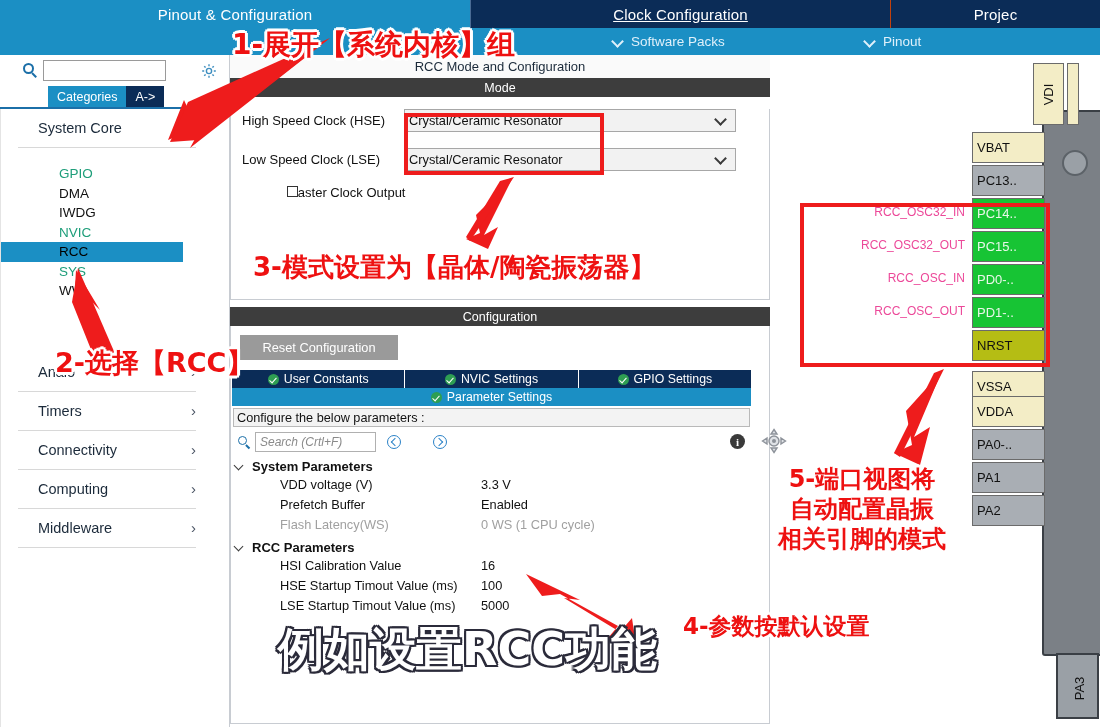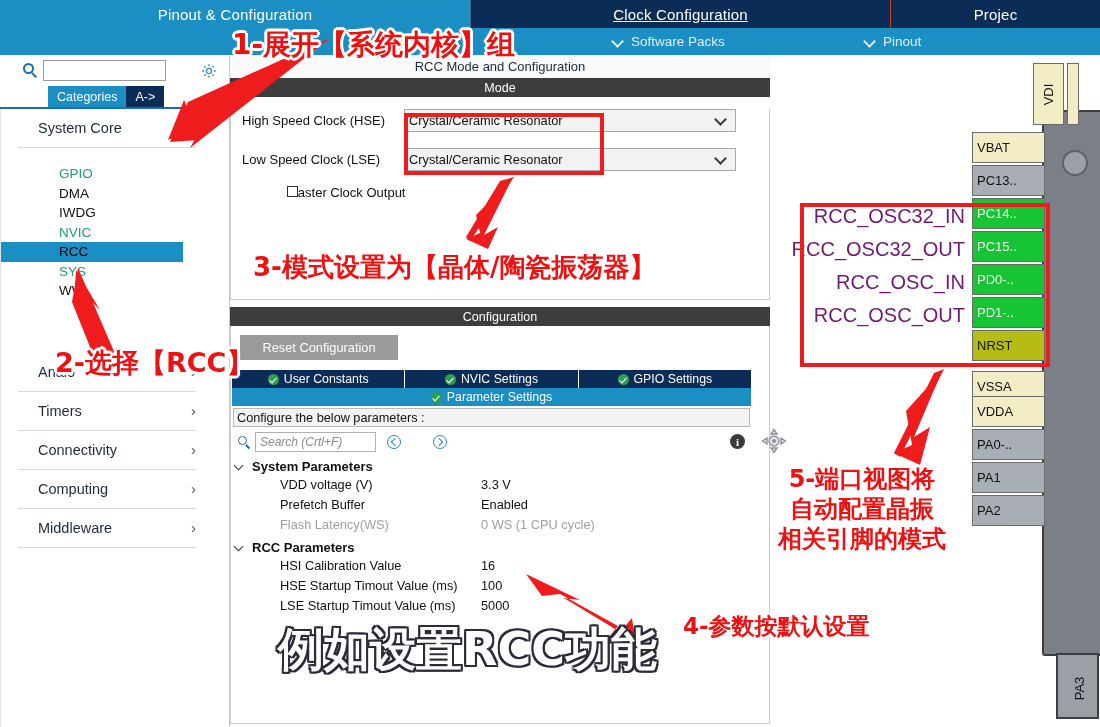--- a/index.html
+++ b/index.html
@@ -163,21 +163,21 @@
   .pin.cream { background:#f3edc6; }
   .pin.grey  { background:#a9aeb4; }
   .pin.green { background:#17c434; color:#eaf7ea; }
   .pin.olive { background:#b5bd14; }
   .pin.vert  { left:246px; top:-10px; width:31px; height:62px; padding:0;
     display:flex; align-items:center; justify-content:center; }
   .pin.vert span { transform:rotate(-90deg); font-size:13px; }
   .pin.vert2 { position:absolute; left:280px; top:-10px; width:12px; height:62px;
     border:1.5px solid #6b6b6b; background:#f3edc6; }
 
-  .pinlabel { position:absolute; width:178px; text-align:right; font-size:20px; color:#701a75; }
+  .pinlabel { position:absolute; width:178px; text-align:right; font-size:12px; color:#ec4899; }
 
   .redbox { position:absolute; border:4px solid #ee1c1c; }
   .anno-wrap { position:absolute; white-space:nowrap; }
   .anno-txt { position:relative; font-weight:bold; color:#ee1111;
     font-family:"DejaVu Sans", sans-serif;
     text-shadow:
       2px 0 #fff, -2px 0 #fff, 0 2px #fff, 0 -2px #fff,
       2px 2px #fff, -2px 2px #fff, 2px -2px #fff, -2px -2px #fff,
       3px 0 #fff, -3px 0 #fff, 0 3px #fff, 0 -3px #fff;
   }

